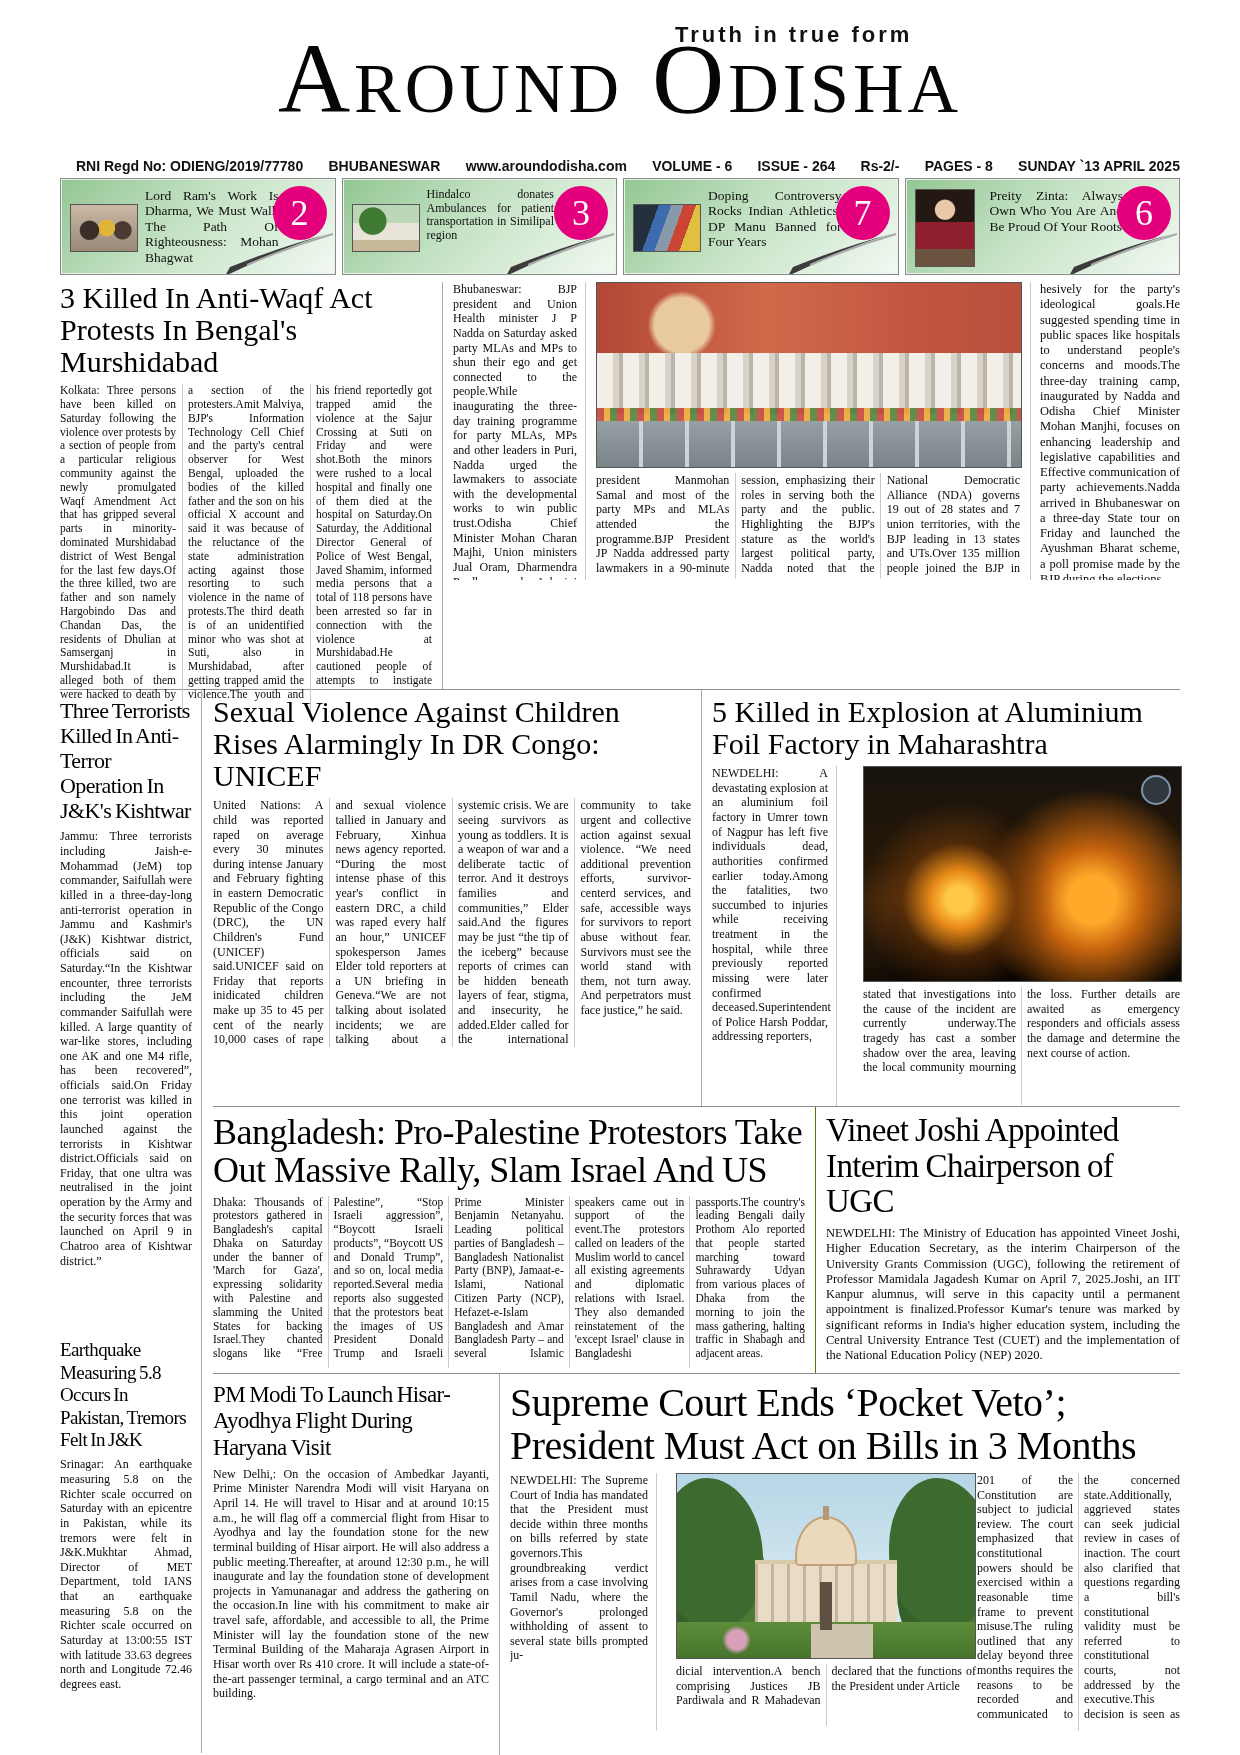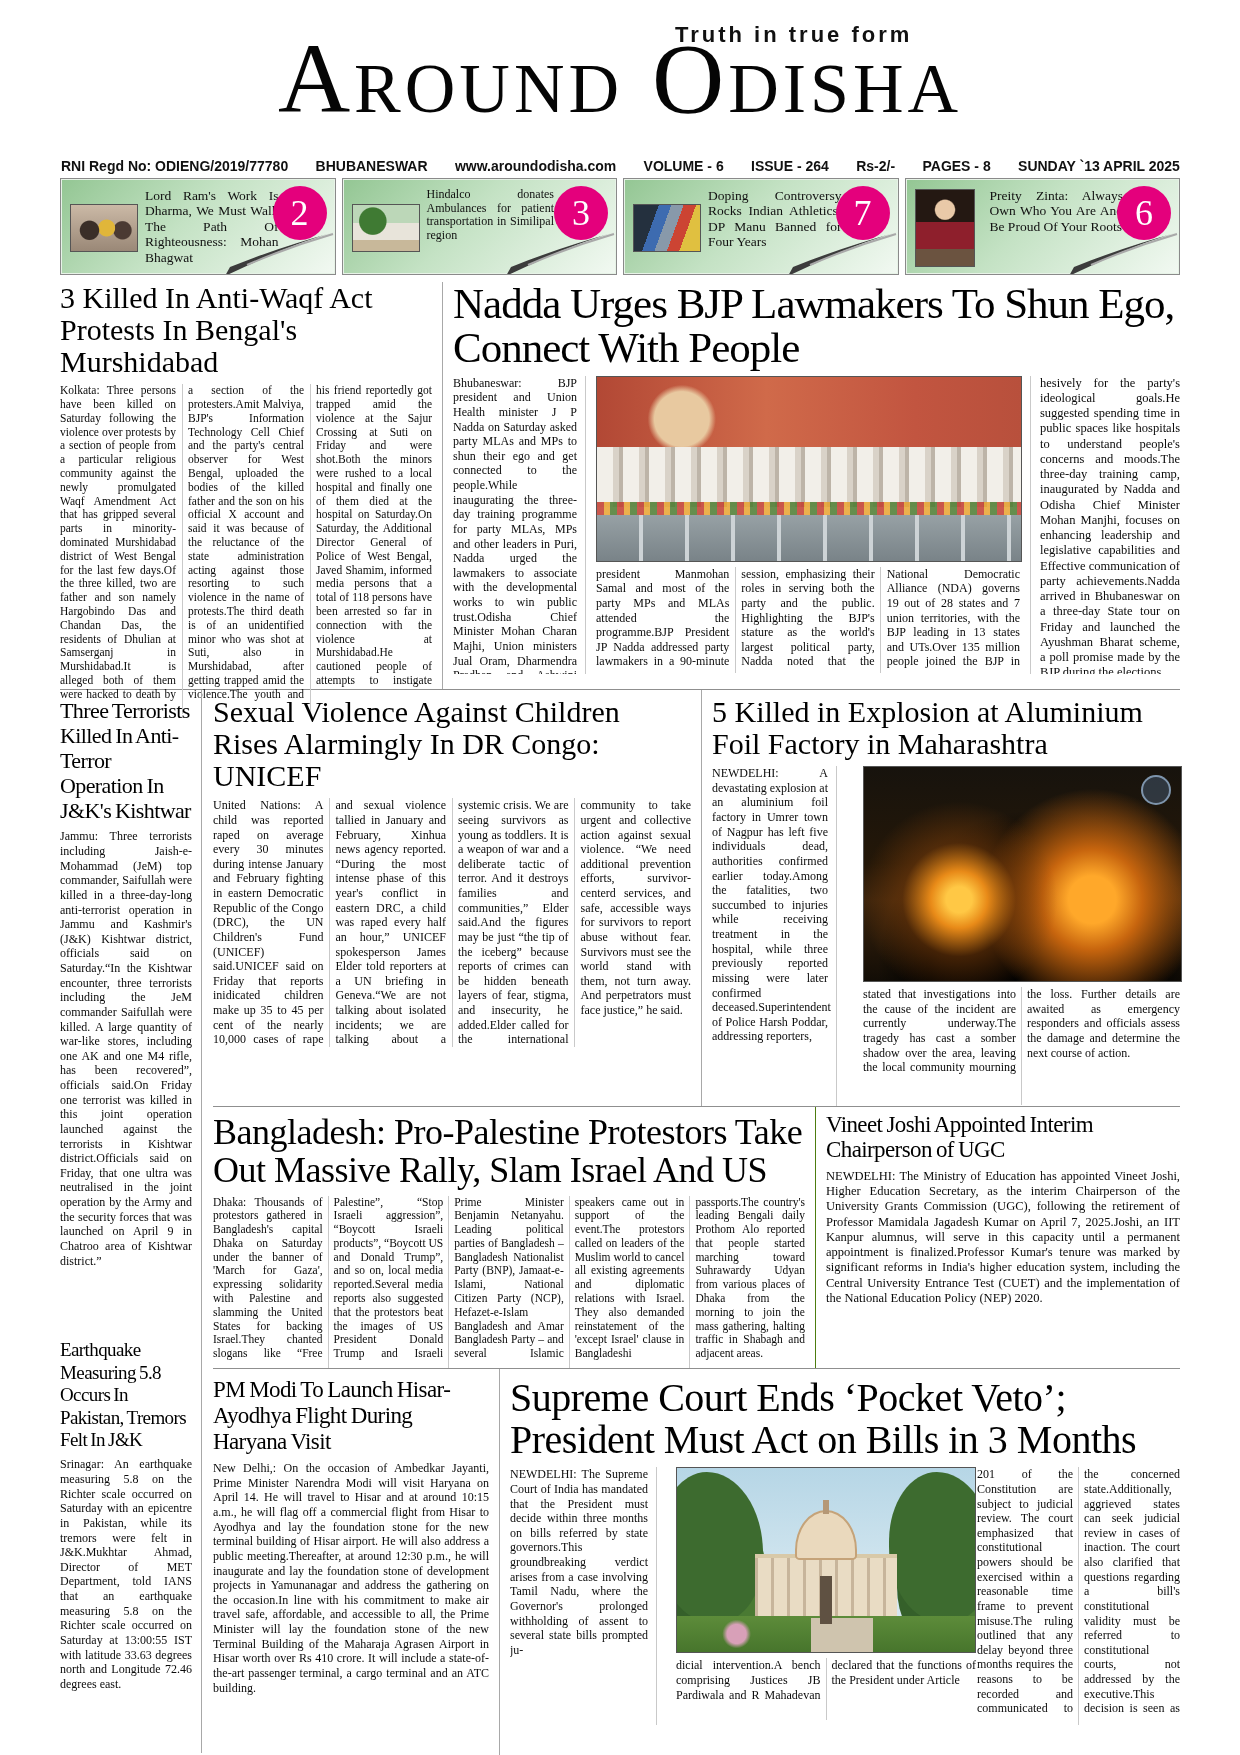--- a/index.html
+++ b/index.html
@@ -6,21 +6,21 @@
   .page{position:relative;width:1240px;height:1755px;margin:0 auto;background:#ffffff;
         font-family:"Liberation Serif",serif;color:#0a0a0a;overflow:hidden;}
   .inner{padding:0 60px;}
 
   
   .masthead{position:relative;height:178px;}
   .tagline{position:absolute;top:22px;left:615px;font-family:"Liberation Sans",sans-serif;
            font-weight:bold;font-size:22px;letter-spacing:3px;color:#111;}
   .np-title{position:absolute;top:26px;left:110px;width:900px;text-align:center;
             font-variant:small-caps;font-size:100px;line-height:1.05;letter-spacing:4px;color:#050505;}
-  .info-bar{position:absolute;bottom:4px;left:1px;right:0;display:flex;justify-content:space-between;
+  .info-bar{position:absolute;bottom:4px;left:16px;right:0;display:flex;justify-content:space-between;
             font-family:"Liberation Sans",sans-serif;font-weight:bold;font-size:14px;color:#111;}
 
   
   .teaser-strip{display:flex;gap:6px;height:97px;margin-bottom:7px;}
   .teaser{position:relative;flex:1;border:1px solid #8a8a8a;overflow:hidden;
           background:linear-gradient(135deg,#93c693 0%,#c4e2c4 45%,#f2f9f2 100%);
           box-shadow:inset 0 0 0 1px #e7f3e7;}
   .thumb{position:absolute;left:9px;top:25px;width:66px;height:46px;border:1px solid #555;}
   .thumb.tall{top:10px;height:76px;width:58px;}
   .t-text{margin:9px 56px 0 84px;font-size:13.5px;line-height:1.14;text-align:justify;color:#101010;}
@@ -181,21 +181,20 @@
         </svg>
       </div>
     </div>
 
     <div class="rowA">
       <div class="art-waqf">
         <h2 class="hl hl-md">3 Killed In Anti-Waqf Act Protests In Bengal's Murshidabad</h2>
         <div class="bodytext cols-3" style="height:330px;font-size:11.5px;line-height:1.2;">Kolkata: Three persons have been killed on Saturday following the violence over protests by a section of people from a particular religious community against the newly promulgated Waqf Amendment Act that has gripped several parts in minority-dominated Murshidabad district of West Bengal for the last few days.Of the three killed, two are father and son namely Hargobindo Das and Chandan Das, the residents of Dhulian at Samserganj in Murshidabad.It is alleged both of them were hacked to death by a section of the protesters.Amit Malviya, BJP's Information Technology Cell Chief and the party's central observer for West Bengal, uploaded the bodies of the killed father and the son on his official X account and said it was because of the reluctance of the state administration acting against those resorting to such violence in the name of protests.The third death is of an unidentified minor who was shot at Suti, also in Murshidabad, after getting trapped amid the violence.The youth and his friend reportedly got trapped amid the violence at the Sajur Crossing at Suti on Friday and were shot.Both the minors were rushed to a local hospital and finally one of them died at the hospital on Saturday.On Saturday, the Additional Director General of Police of West Bengal, Javed Shamim, informed media persons that a total of 118 persons have been arrested so far in connection with the violence at Murshidabad.He cautioned people of attempts to instigate violence through spreading rumours.</div>
       </div>
       <div class="art-nadda">
-        <h2 class="hl hl-xl">Nadda Urges BJP Lawmakers To Shun Ego, Connect With People</h2>
         <div class="nadda-flex">
           <div class="bodytext nadda-c1" style="height:298px;">Bhubaneswar: BJP president and Union Health minister J P Nadda on Saturday asked party MLAs and MPs to shun their ego and get connected to the people.While inaugurating the three-day training programme for party MLAs, MPs and other leaders in Puri, Nadda urged the lawmakers to associate with the developmental works to win public trust.Odisha Chief Minister Mohan Charan Majhi, Union ministers Jual Oram, Dharmendra Pradhan and Ashwini Vaishnaw, Odisha BJP</div>
           <div class="nadda-mid">
             <div class="photo nadda-photo">
               <div class="nd-banner"></div>
               <div class="nd-people"></div>
               <div class="nd-flowers"></div>
               <div class="nd-stage"></div>
             </div>
             <div class="bodytext cols-3" style="height:106px;">president Manmohan Samal and most of the party MPs and MLAs attended the programme.BJP President JP Nadda addressed party lawmakers in a 90-minute session, emphasizing their roles in serving both the party and the public. Highlighting the BJP's stature as the world's largest political party, Nadda noted that the National Democratic Alliance (NDA) governs 19 out of 28 states and 7 union territories, with the BJP leading in 13 states and UTs.Over 135 million people joined the BJP in just three and a half months, showcasing its massive appeal. Nadda urged lawmakers to work co-</div>
@@ -238,21 +237,21 @@
             </div>
           </div>
         </div>
 
         <div class="rowC">
           <div class="art-bang">
             <h2 class="hl hl-lg">Bangladesh: Pro-Palestine Protestors Take Out Massive Rally, Slam Israel And US</h2>
             <div class="bodytext cols-5" style="height:172px;font-size:11.5px;line-height:1.2;">Dhaka: Thousands of protestors gathered in Bangladesh's capital Dhaka on Saturday under the banner of 'March for Gaza', expressing solidarity with Palestine and slamming the United States for backing Israel.They chanted slogans like “Free Palestine”, “Stop Israeli aggression”, “Boycott Israeli products”, “Boycott US and Donald Trump”, and so on, local media reported.Several media reports also suggested that the protestors beat the images of US President Donald Trump and Israeli Prime Minister Benjamin Netanyahu. Leading political parties of Bangladesh – Bangladesh Nationalist Party (BNP), Jamaat-e-Islami, National Citizen Party (NCP), Hefazet-e-Islam Bangladesh and Amar Bangladesh Party – and several Islamic speakers came out in support of the event.The protestors called on leaders of the Muslim world to cancel all existing agreements and diplomatic relations with Israel. They also demanded reinstatement of the 'except Israel' clause in Bangladeshi passports.The country's leading Bengali daily Prothom Alo reported that people started marching toward Suhrawardy Udyan from various places of Dhaka from the morning to join the mass gathering, halting traffic in Shabagh and adjacent areas.</div>
           </div>
           <div class="art-ugc">
-            <h2 class="hl hl-sm" style="font-size:23px;line-height:1.08;">Vineet Joshi Appointed Interim Chairperson of UGC</h2>
+            <h2 class="hl hl-sm" style="font-size:33px;line-height:1.08;">Vineet Joshi Appointed Interim Chairperson of UGC</h2>
             <div class="bodytext" style="height:190px;">NEWDELHI: The Ministry of Education has appointed Vineet Joshi, Higher Education Secretary, as the interim Chairperson of the University Grants Commission (UGC), following the retirement of Professor Mamidala Jagadesh Kumar on April 7, 2025.Joshi, an IIT Kanpur alumnus, will serve in this capacity until a permanent appointment is finalized.Professor Kumar's tenure was marked by significant reforms in India's higher education system, including the Central University Entrance Test (CUET) and the implementation of the National Education Policy (NEP) 2020.</div>
           </div>
         </div>
 
         <div class="rowD">
           <div class="art-modi">
             <h3 class="hl hl-sm" style="font-size:23px;">PM Modi To Launch Hisar-Ayodhya Flight During Haryana Visit</h3>
             <div class="bodytext" style="height:300px;">New Delhi,: On the occasion of Ambedkar Jayanti, Prime Minister Narendra Modi will visit Haryana on April 14. He will travel to Hisar and at around 10:15 a.m., he will flag off a commercial flight from Hisar to Ayodhya and lay the foundation stone for the new terminal building of Hisar airport. He will also address a public meeting.Thereafter, at around 12:30 p.m., he will inaugurate and lay the foundation stone of development projects in Yamunanagar and address the gathering on the occasion.In line with his commitment to make air travel safe, affordable, and accessible to all, the Prime Minister will lay the foundation stone of the new Terminal Building of the Maharaja Agrasen Airport in Hisar worth over Rs 410 crore. It will include a state-of-the-art passenger terminal, a cargo terminal and an ATC building.</div>
           </div>
           <div class="art-sc">

